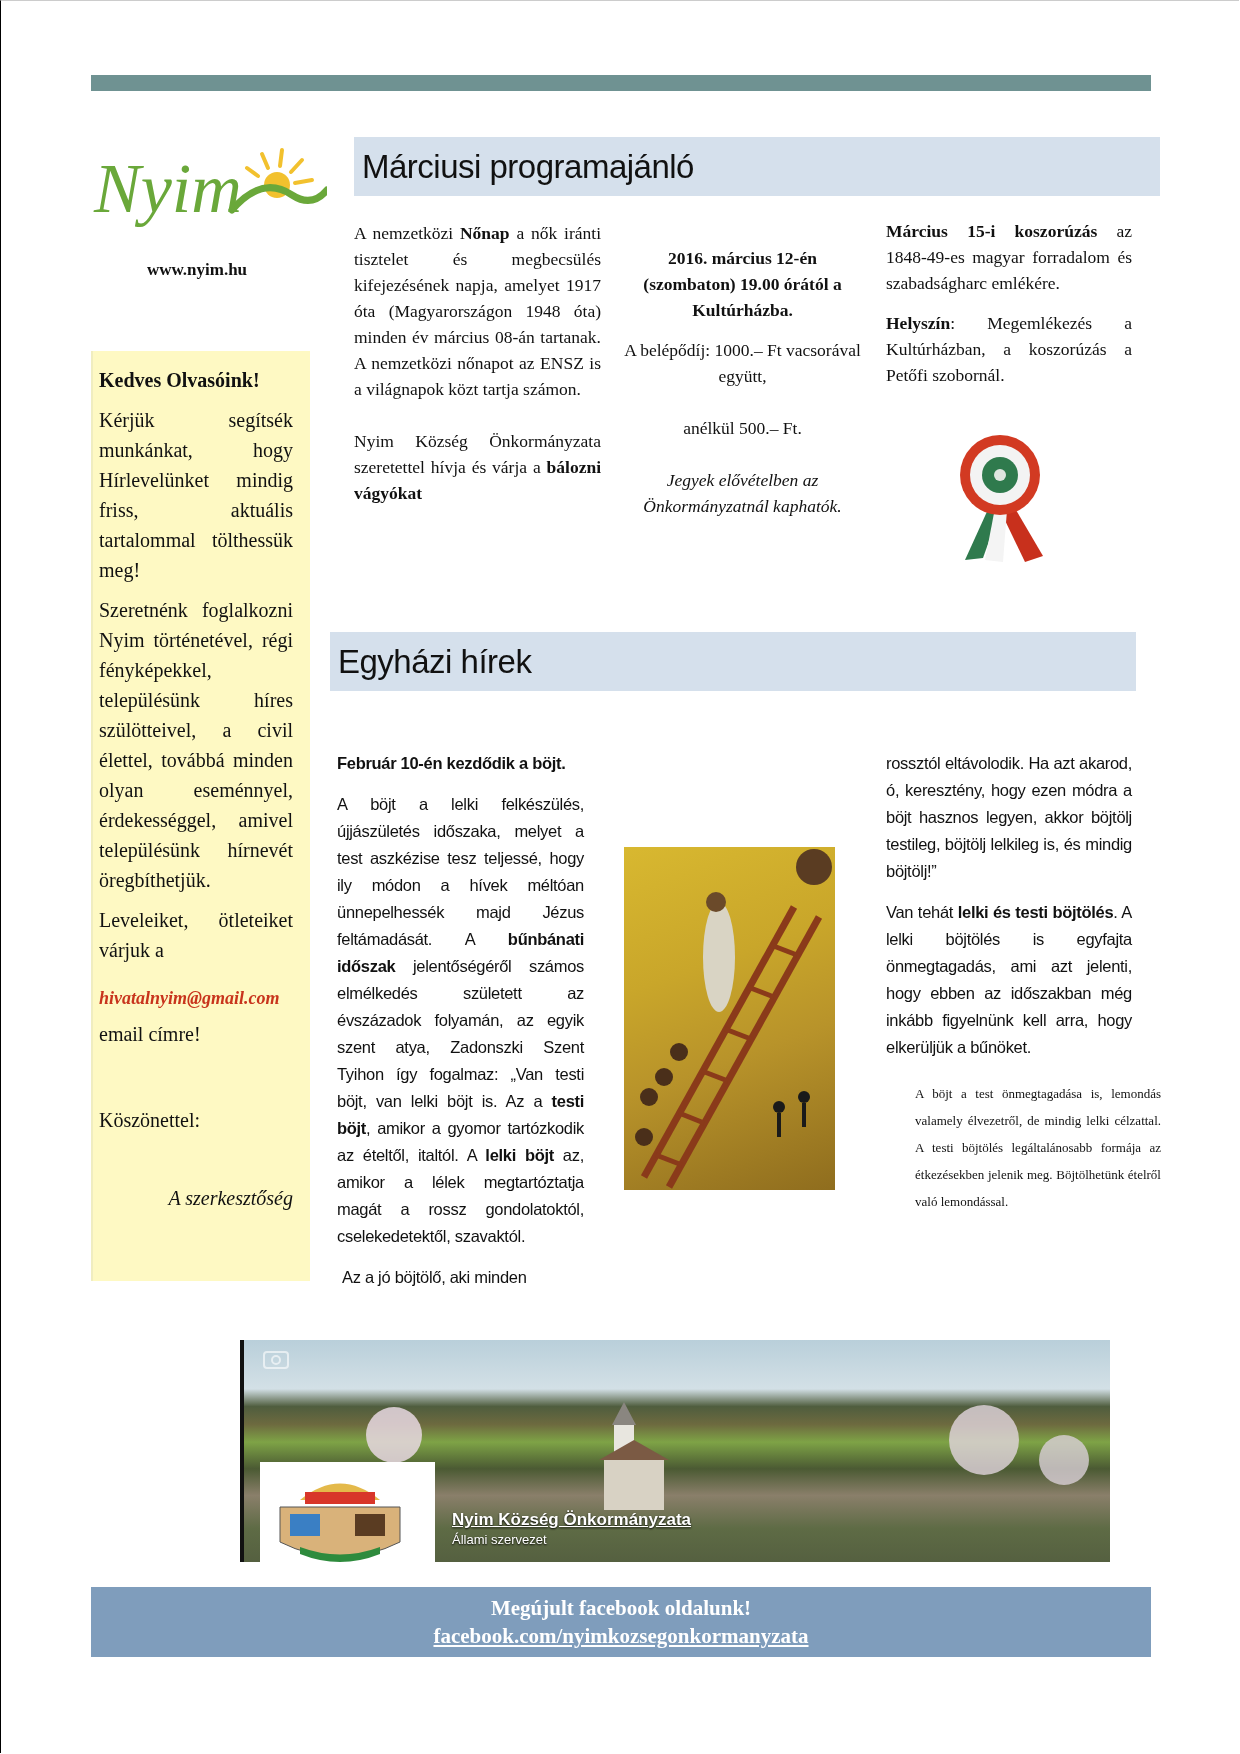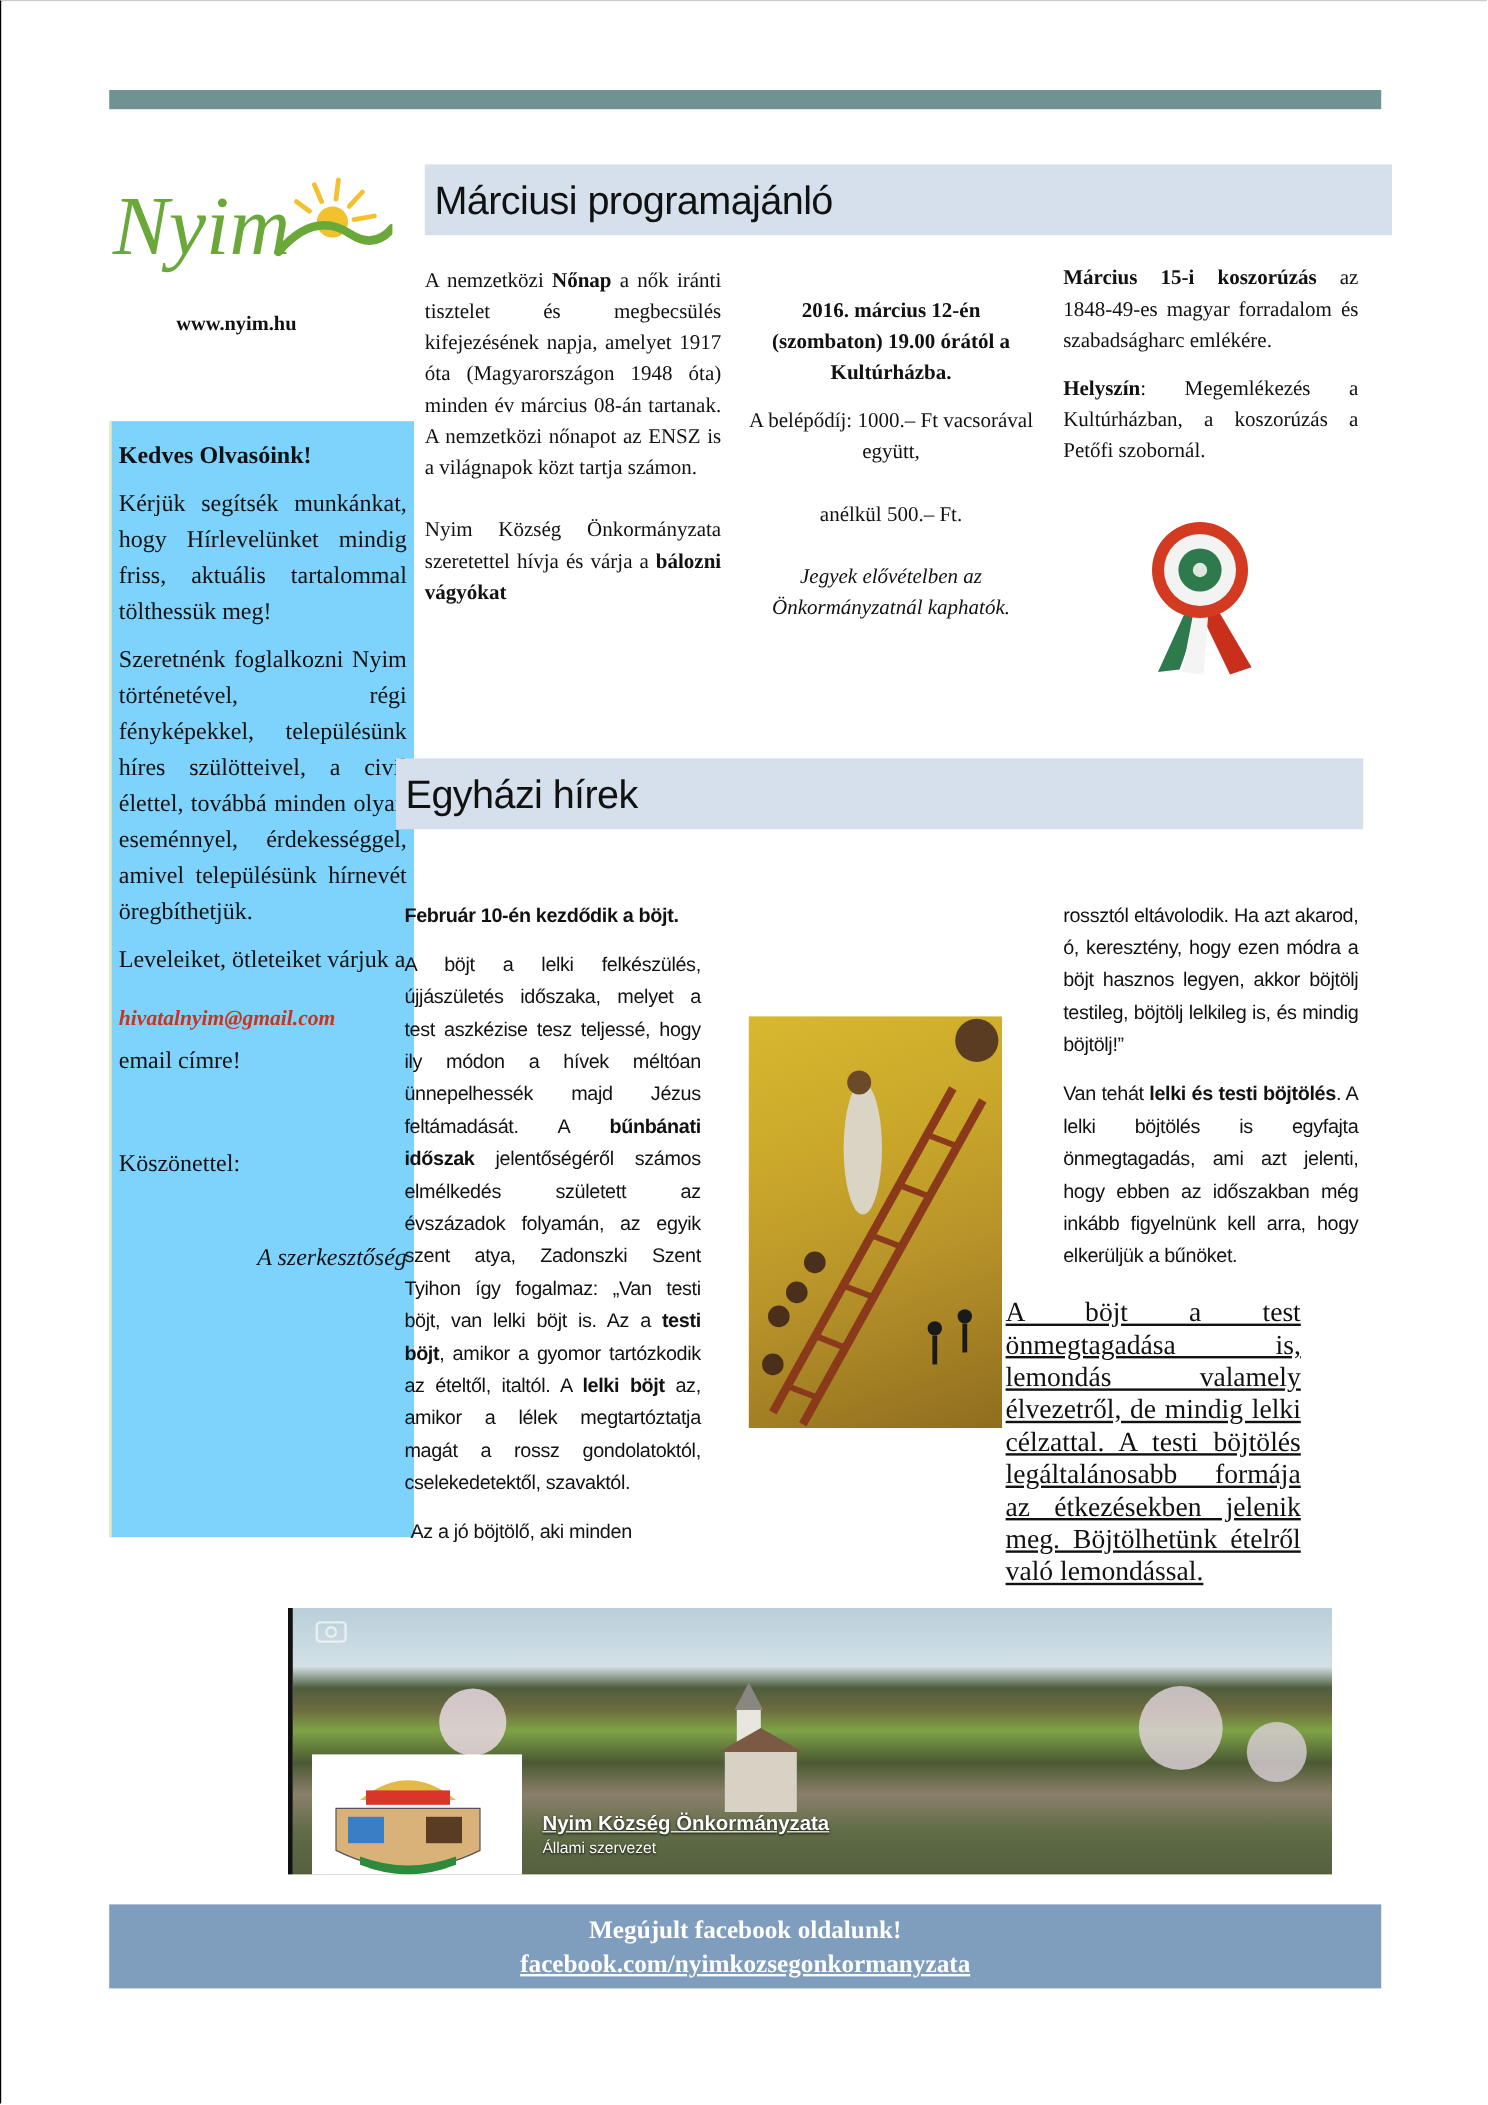--- a/index.html
+++ b/index.html
@@ -1,21 +1,21 @@
 <!DOCTYPE html>
 <html><head>
 <meta charset="utf-8">
 <style>
   html,body{margin:0;padding:0;}
   body{width:1240px;height:1754px;background:#fff;position:relative;overflow:hidden;font-family:"Liberation Serif",serif;color:#111;}
   .page-border{position:absolute;left:0;top:0;width:1238px;height:1752px;border-left:1px solid #000;border-top:1px solid #ccc;}
   .top-bar{position:absolute;left:91px;top:75px;width:1060px;height:16px;background:#6f9292;}
   .logo{position:absolute;left:92px;top:140px;width:235px;height:100px;}
   .website{position:absolute;left:92px;top:260px;width:210px;text-align:center;font-weight:bold;font-size:17px;}
-  .sidebar{position:absolute;left:91px;top:351px;width:254px;height:930px;background:#7dd3fc;border-left:2px solid #f0edc0;box-sizing:border-box;padding:14px 6px 0 6px;font-size:20px;line-height:30px;}
+  .sidebar{position:absolute;left:91px;top:351px;width:219px;height:930px;background:#fef9c3;border-left:2px solid #f0edc0;box-sizing:border-box;padding:14px 17px 0 6px;font-size:20px;line-height:30px;}
   .sidebar p{margin:0 0 10px 0;text-align:justify;}
   .sidebar .greet{font-weight:bold;margin-bottom:10px;}
   .sidebar .email{color:#c8341c;font-weight:bold;font-style:italic;font-size:18px;margin:18px 0 6px 0;}
   .sidebar .center{text-align:left;}
   .sidebar .sign{font-style:italic;text-align:right;margin-top:48px;}
   .sec-head{position:absolute;background:#d5e0ec;font-family:"Liberation Sans",sans-serif;font-size:33px;color:#111;box-sizing:border-box;padding-left:8px;display:flex;align-items:center;letter-spacing:-0.5px;}
   .col{position:absolute;font-size:17.5px;line-height:26px;text-align:justify;}
   .col p{margin:0 0 14px 0;}
   .col.sans{font-family:"Liberation Sans",sans-serif;font-size:16.5px;line-height:27px;letter-spacing:-0.3px;}
   .col.center{text-align:center;}
@@ -128,21 +128,21 @@
       <circle cx="180" cy="250" r="6"></circle>
         <line x1="180" y1="256" x2="180" y2="280" stroke="#1a1a1a" stroke-width="4"></line>
     </g>
   </svg>
 </div>
 
 <div class="col sans" style="left:886px;top:750px;width:246px;">
   <p>rossztól eltávolodik. Ha azt akarod, ó, keresztény, hogy ezen módra a böjt hasznos legyen, akkor böjtölj testileg, böjtölj lelkileg is, és mindig böjtölj!”</p>
   <p><span>Van tehát </span><b>lelki és testi böjtölés</b><span>. A lelki böjtölés is egyfajta önmegtagadás, ami azt jelenti, hogy ebben az időszakban még inkább figyelnünk kell arra, hogy elkerüljük a bűnöket.</span></p>
 </div>
-<div class="col" style="left:838px;top:1080px;width:246px;font-size:23px;line-height:27px;text-decoration:underline;">
+<div class="col" style="left:915px;top:1080px;width:246px;font-size:13px;line-height:27px;">
   <p>A böjt a test önmegtagadása is, lemondás valamely élvezetről, de mindig lelki célzattal. A testi böjtölés legáltalánosabb formája az étkezésekben jelenik meg. Böjtölhetünk ételről való lemondással.</p>
 </div>
 
 <div class="fb-banner">
   <div class="fb-photo">
     <svg style="position:absolute;left:0;top:0" width="870" height="222" viewBox="0 0 870 222">
       <rect x="20" y="12" width="24" height="16" rx="3" fill="none" stroke="#ffffff" stroke-opacity="0.6" stroke-width="2"></rect>
       <circle cx="32" cy="20" r="4" fill="none" stroke="#ffffff" stroke-opacity="0.6" stroke-width="2"></circle>
       <rect x="370" y="85" width="20" height="45" fill="#e8e6df"></rect>
       <polygon points="368,85 380,62 392,85" fill="#8a8680"></polygon>

